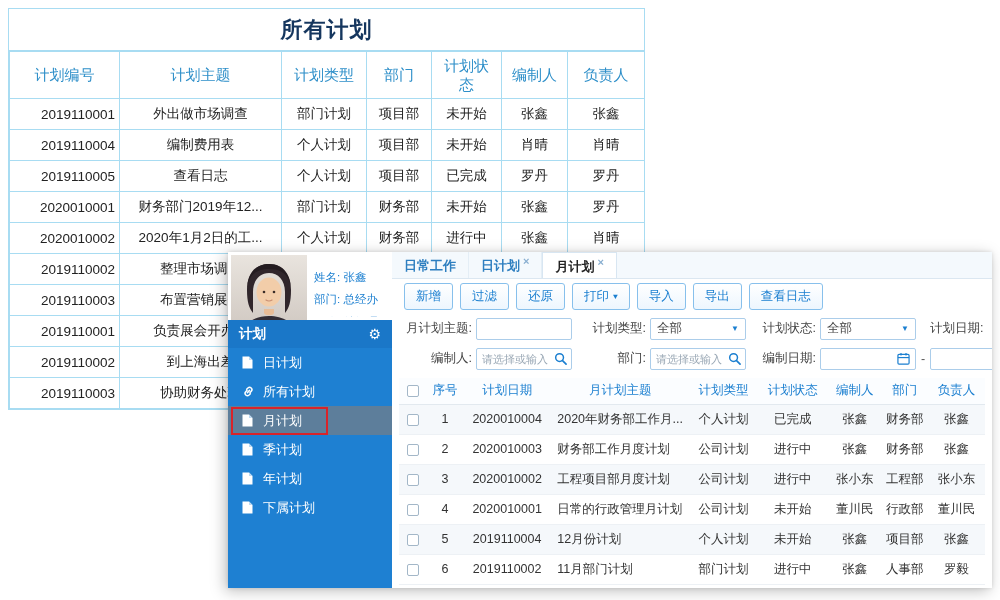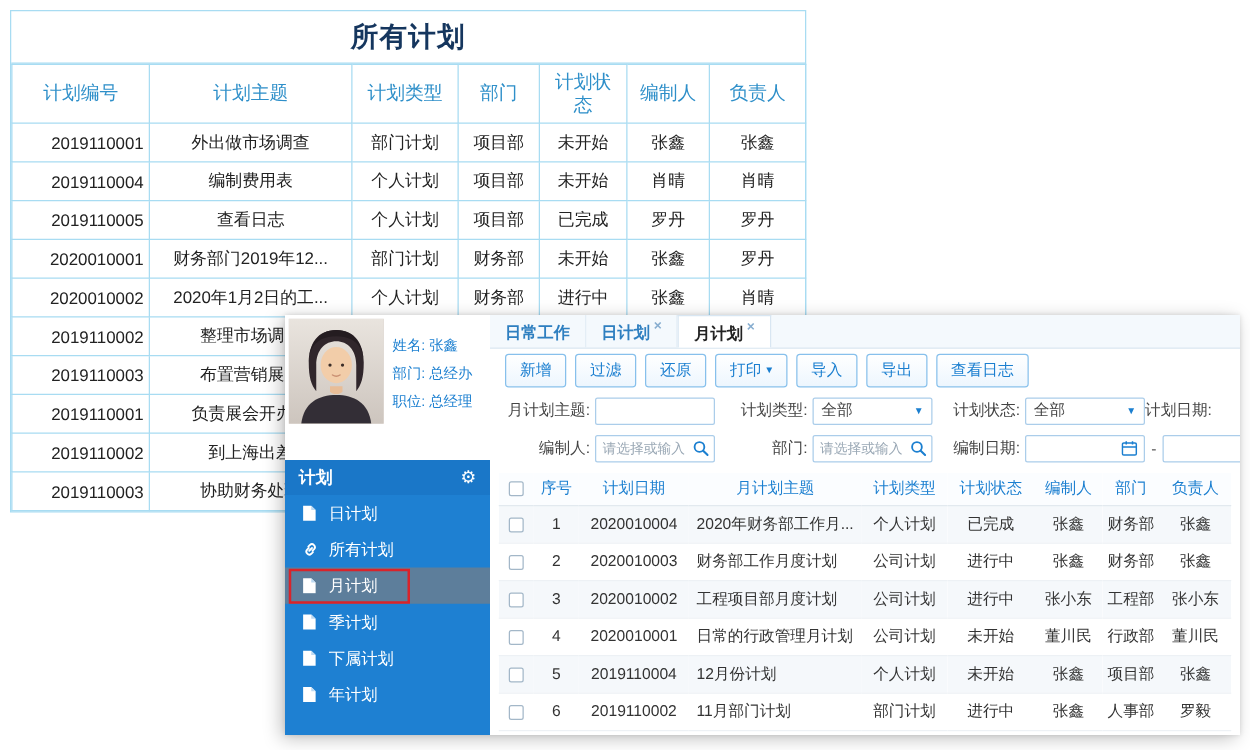--- a/index.html
+++ b/index.html
@@ -12,21 +12,21 @@
   .bgtable{width:100%;border-collapse:collapse;table-layout:fixed;}
   .bgtable th{border:1px solid #a8dcf2;color:#2e8fc9;font-weight:normal;font-size:15px;height:47px;padding:2px 8px;line-height:1.3;}
   .bgtable td{border:1px solid #a8dcf2;font-size:13.5px;color:#222;height:31px;text-align:center;padding:0 4px;overflow:hidden;white-space:nowrap;}
   .bgtable td.c-code{text-align:right;padding-left:10px;}
 
   
   .fgwin{position:absolute;left:228px;top:252px;width:764px;height:336px;background:#fff;display:flex;overflow:hidden;box-shadow:-3px 3px 14px rgba(0,0,0,.25),0 0 4px rgba(0,0,0,.12);}
 
   
   .sidebar{flex:0 0 164px;width:164px;background:#1e80d2;display:flex;flex-direction:column;}
-  .profile{height:116px;background:#fff;display:flex;padding:3px;}
+  .profile{height:68px;background:#fff;display:flex;padding:3px;}
   .avatar{flex:0 0 76px;width:76px;height:84px;overflow:hidden;background:#d8d0c9;}
   .avatar svg{display:block;width:100%;height:100%;}
   .pinfo{flex:1;padding:11px 0 0 7px;color:#1b7fd0;font-size:11.5px;line-height:1.95;white-space:nowrap;overflow:hidden;}
   .sheader{height:28px;flex:0 0 28px;background:#1a77c8;color:#fff;display:flex;align-items:center;justify-content:space-between;padding:0 11px;font-size:13.5px;font-weight:bold;}
   .gear{font-family:"DejaVu Sans",sans-serif;font-size:14px;font-weight:normal;cursor:pointer;}
   .smenu{flex:1;}
   .sitem{height:29px;display:flex;align-items:center;gap:8px;padding-left:14px;color:#fff;font-size:13px;cursor:pointer;white-space:nowrap;}
   .sitem .micon{display:flex;width:13px;flex:0 0 13px;}
   .sitem.active{background:#5d7e9b;padding-left:0;}
   .redbox{display:flex;align-items:center;gap:8px;border:2px solid #d9232a;margin-left:3px;padding:3px 24px 3px 9px;}
@@ -39,21 +39,21 @@
   .tab.active{background:#fff;color:#222;font-weight:bold;border:1px solid #d8e6f2;border-bottom:0;}
   .toolbar{flex:0 0 35px;height:35px;display:flex;align-items:center;gap:7px;padding-left:12px;font-family:Liberation Mono, monospace;}
   .tbtn{font-family:inherit;font-size:12.5px;color:#1b7fd0;background:linear-gradient(#ffffff,#edf6fe);border:1px solid #87c0ec;border-radius:3px;padding:4px 11px;display:flex;align-items:center;gap:4px;cursor:pointer;white-space:nowrap;}
   .tbtn .caret{font-size:8px;}
   .filters{font-size:12.5px;color:#444;padding-top:1px;}
   .frow{display:flex;align-items:center;height:27px;margin-bottom:3px;}
   .flab{text-align:right;margin-right:4px;white-space:nowrap;}
   .w1{width:80px;flex:0 0 80px;}
   .w2{width:74px;flex:0 0 74px;}
   .w3{width:70px;flex:0 0 70px;}
-  .w4{}
+  .w4{margin-left:14px;}
   .fctl,.fsel,.fsearch,.fdate{width:96px;flex:0 0 96px;height:22px;border:1px solid #abcdea;border-radius:2px;background:#fff;}
   .fctl{font-family:inherit;font-size:12px;padding:0 5px;color:#333;outline:none;}
   .fsel{display:flex;align-items:center;justify-content:space-between;padding:0 6px;cursor:pointer;}
   .fsel .caret{color:#1b7fd0;font-size:8px;}
   .fsearch{display:flex;align-items:center;padding-right:4px;}
   .fsearch input{flex:1;min-width:0;border:0;outline:0;background:transparent;font-family:inherit;font-size:11px;padding:0 1px 0 5px;color:#333;}
   .fsearch input::placeholder{color:#9aa8b5;}
   .sicon{display:flex;cursor:pointer;}
   .fdate{display:flex;align-items:center;justify-content:flex-end;padding:0 5px;cursor:pointer;}
   .dash{margin:0 5px;color:#555;}
@@ -265,30 +265,30 @@
           </span>
           <span>季计划</span>
         </div>
         <div class="sitem">
           <span class="micon">
             <svg viewBox="0 0 11 13" width="11" height="13">
                 <path d="M0.5 0.5 H7 L10.5 4 V12.5 H0.5 Z" fill="#fff"></path>
                 <path d="M7 0.5 L10.5 4 H7 Z" fill="#bcd9f2"></path>
               </svg>
           </span>
-          <span>下属计划</span>
+          <span>年计划</span>
         </div>
         <div class="sitem">
           <span class="micon">
             <svg viewBox="0 0 11 13" width="11" height="13">
                 <path d="M0.5 0.5 H7 L10.5 4 V12.5 H0.5 Z" fill="#fff"></path>
                 <path d="M7 0.5 L10.5 4 H7 Z" fill="#bcd9f2"></path>
               </svg>
           </span>
-          <span>年计划</span>
+          <span>下属计划</span>
         </div>
       </nav>
     </aside>
 
     <div class="main">
 
       <div class="tabbar">
         <div class="tab">
           <span>日常工作</span>
         </div>

